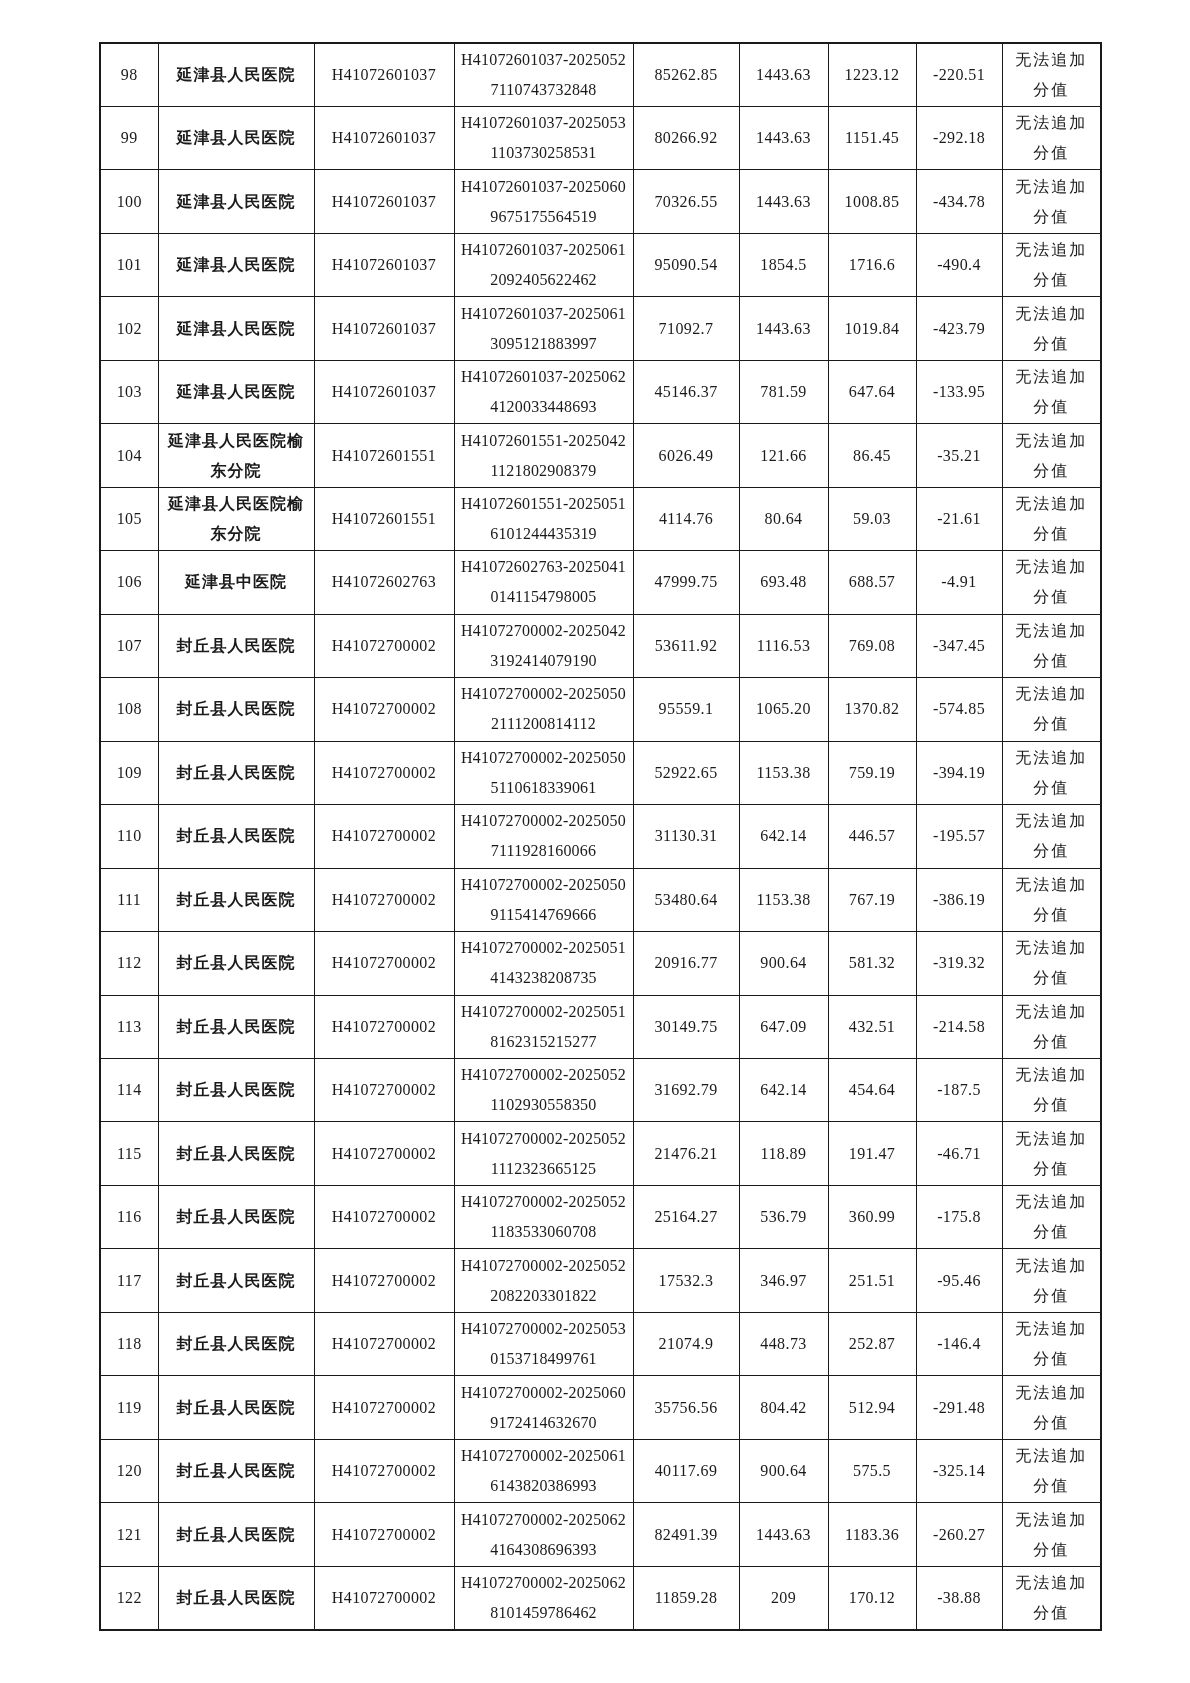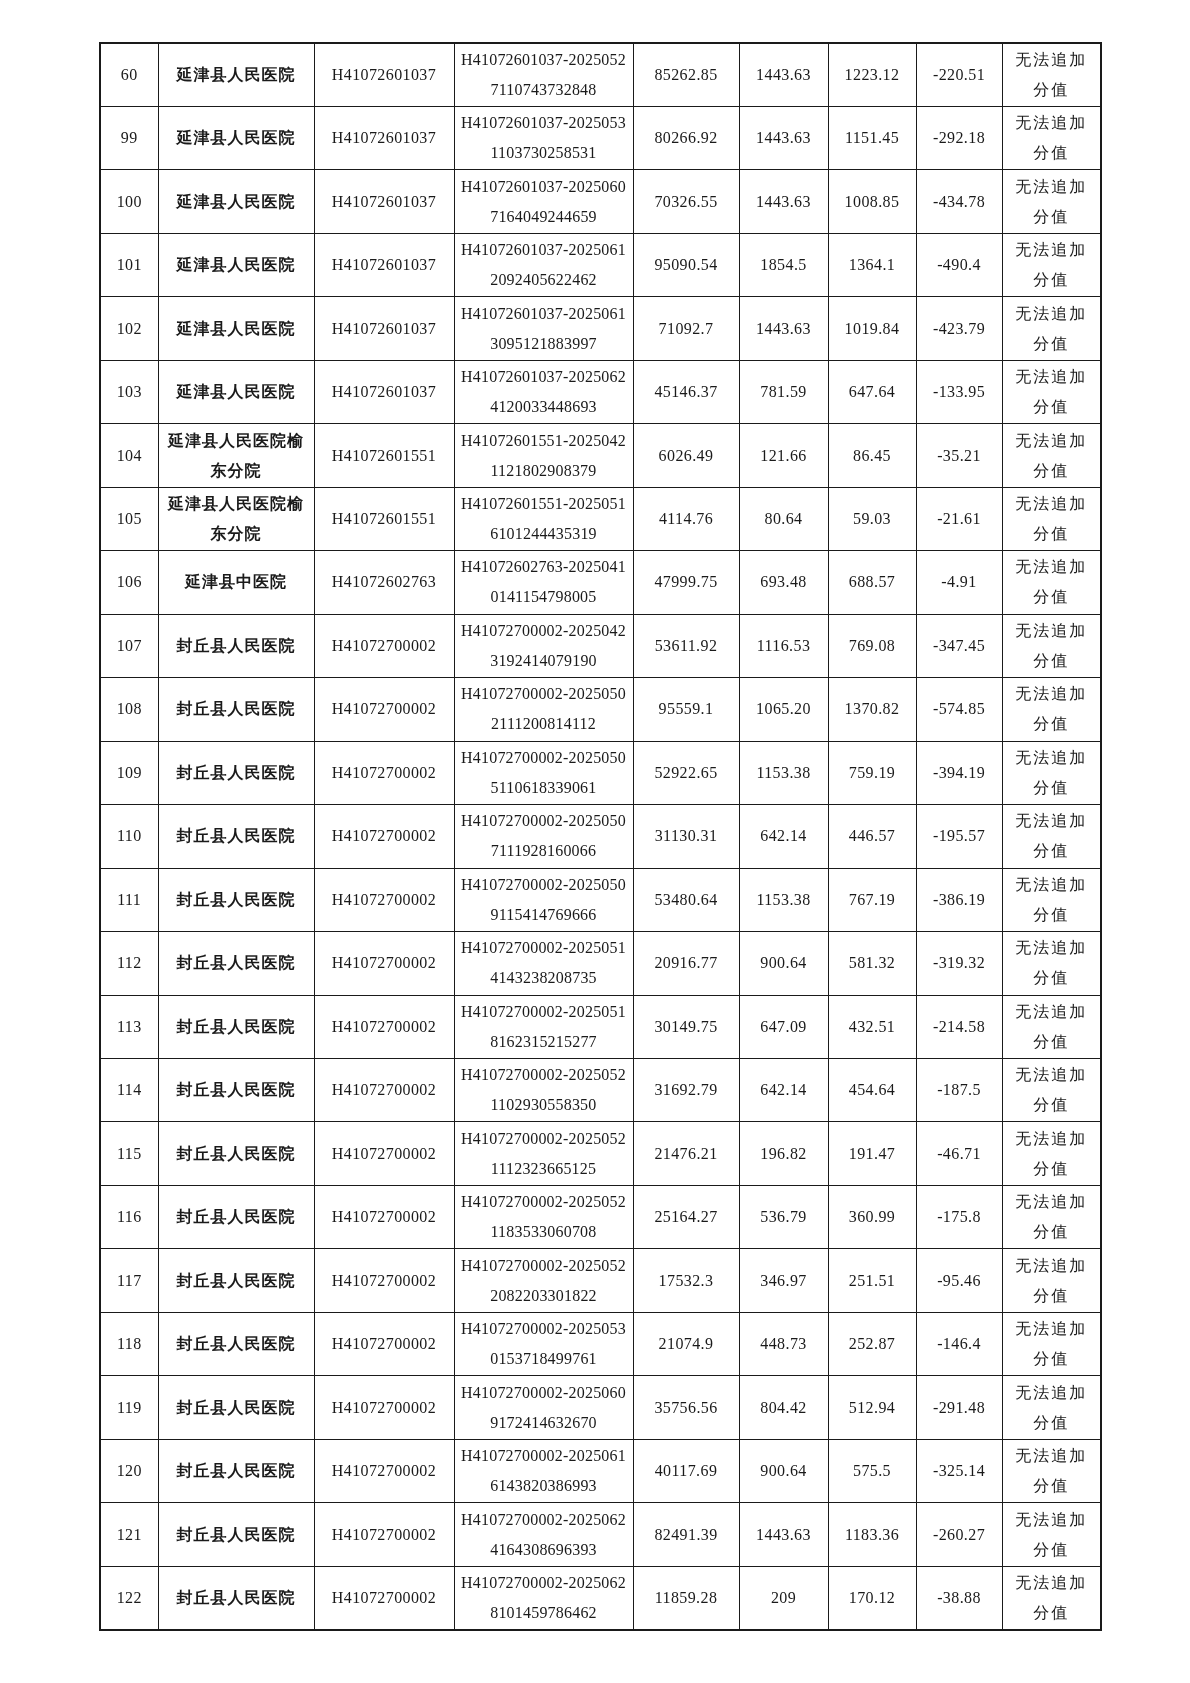--- a/index.html
+++ b/index.html
@@ -74,21 +74,21 @@
       <col style="width:140px">
       <col style="width:179px">
       <col style="width:106px">
       <col style="width:89px">
       <col style="width:88px">
       <col style="width:86px">
       <col style="width:99px">
     </colgroup>
     <tbody id="rows">
   <tr>
-    <td><span class="num">60</span></td>
+    <td><span class="num">98</span></td>
     <td><span class="hospital-name">延津县人民医院</span></td>
     <td><span class="num">H41072601037</span></td>
     <td class="doc-no">H41072601037-2025052
 7110743732848</td>
     <td><span class="num">85262.85</span></td>
     <td><span class="num">1443.63</span></td>
     <td><span class="num">1223.12</span></td>
     <td><span class="num">-220.51</span></td>
     <td><span class="remark-text">无法追加分值</span></td>
   </tr>
@@ -104,37 +104,37 @@
     <td><span class="num">1151.45</span></td>
     <td><span class="num">-292.18</span></td>
     <td><span class="remark-text">无法追加分值</span></td>
   </tr>
 
   <tr>
     <td><span class="num">100</span></td>
     <td><span class="hospital-name">延津县人民医院</span></td>
     <td><span class="num">H41072601037</span></td>
     <td class="doc-no">H41072601037-2025060
-7164049244659</td>
+9675175564519</td>
     <td><span class="num">70326.55</span></td>
     <td><span class="num">1443.63</span></td>
     <td><span class="num">1008.85</span></td>
     <td><span class="num">-434.78</span></td>
     <td><span class="remark-text">无法追加分值</span></td>
   </tr>
 
   <tr>
     <td><span class="num">101</span></td>
     <td><span class="hospital-name">延津县人民医院</span></td>
     <td><span class="num">H41072601037</span></td>
     <td class="doc-no">H41072601037-2025061
 2092405622462</td>
     <td><span class="num">95090.54</span></td>
     <td><span class="num">1854.5</span></td>
-    <td><span class="num">1364.1</span></td>
+    <td><span class="num">1716.6</span></td>
     <td><span class="num">-490.4</span></td>
     <td><span class="remark-text">无法追加分值</span></td>
   </tr>
 
   <tr>
     <td><span class="num">102</span></td>
     <td><span class="hospital-name">延津县人民医院</span></td>
     <td><span class="num">H41072601037</span></td>
     <td class="doc-no">H41072601037-2025061
 3095121883997</td>
@@ -301,21 +301,21 @@
     <td><span class="remark-text">无法追加分值</span></td>
   </tr>
 
   <tr>
     <td><span class="num">115</span></td>
     <td><span class="hospital-name">封丘县人民医院</span></td>
     <td><span class="num">H41072700002</span></td>
     <td class="doc-no">H41072700002-2025052
 1112323665125</td>
     <td><span class="num">21476.21</span></td>
-    <td><span class="num">196.82</span></td>
+    <td><span class="num">118.89</span></td>
     <td><span class="num">191.47</span></td>
     <td><span class="num">-46.71</span></td>
     <td><span class="remark-text">无法追加分值</span></td>
   </tr>
 
   <tr>
     <td><span class="num">116</span></td>
     <td><span class="hospital-name">封丘县人民医院</span></td>
     <td><span class="num">H41072700002</span></td>
     <td class="doc-no">H41072700002-2025052

